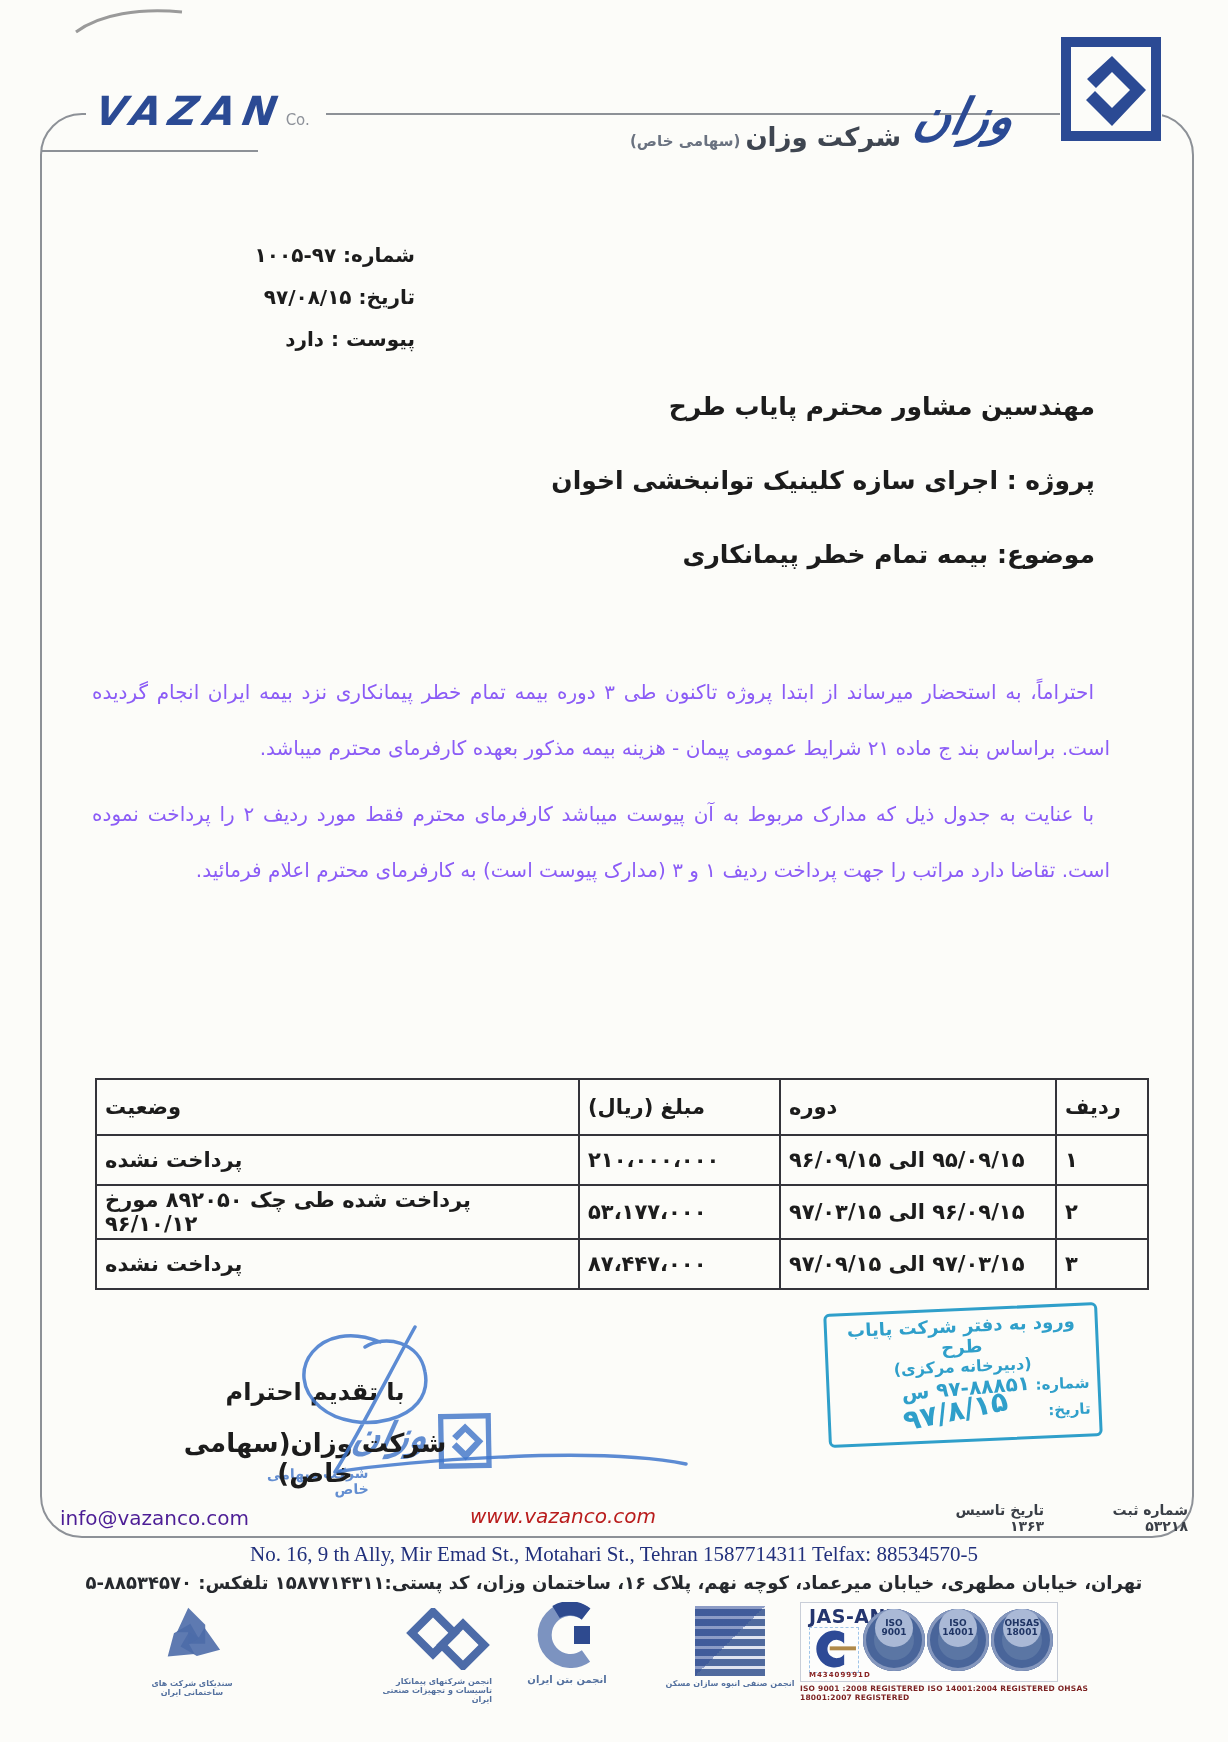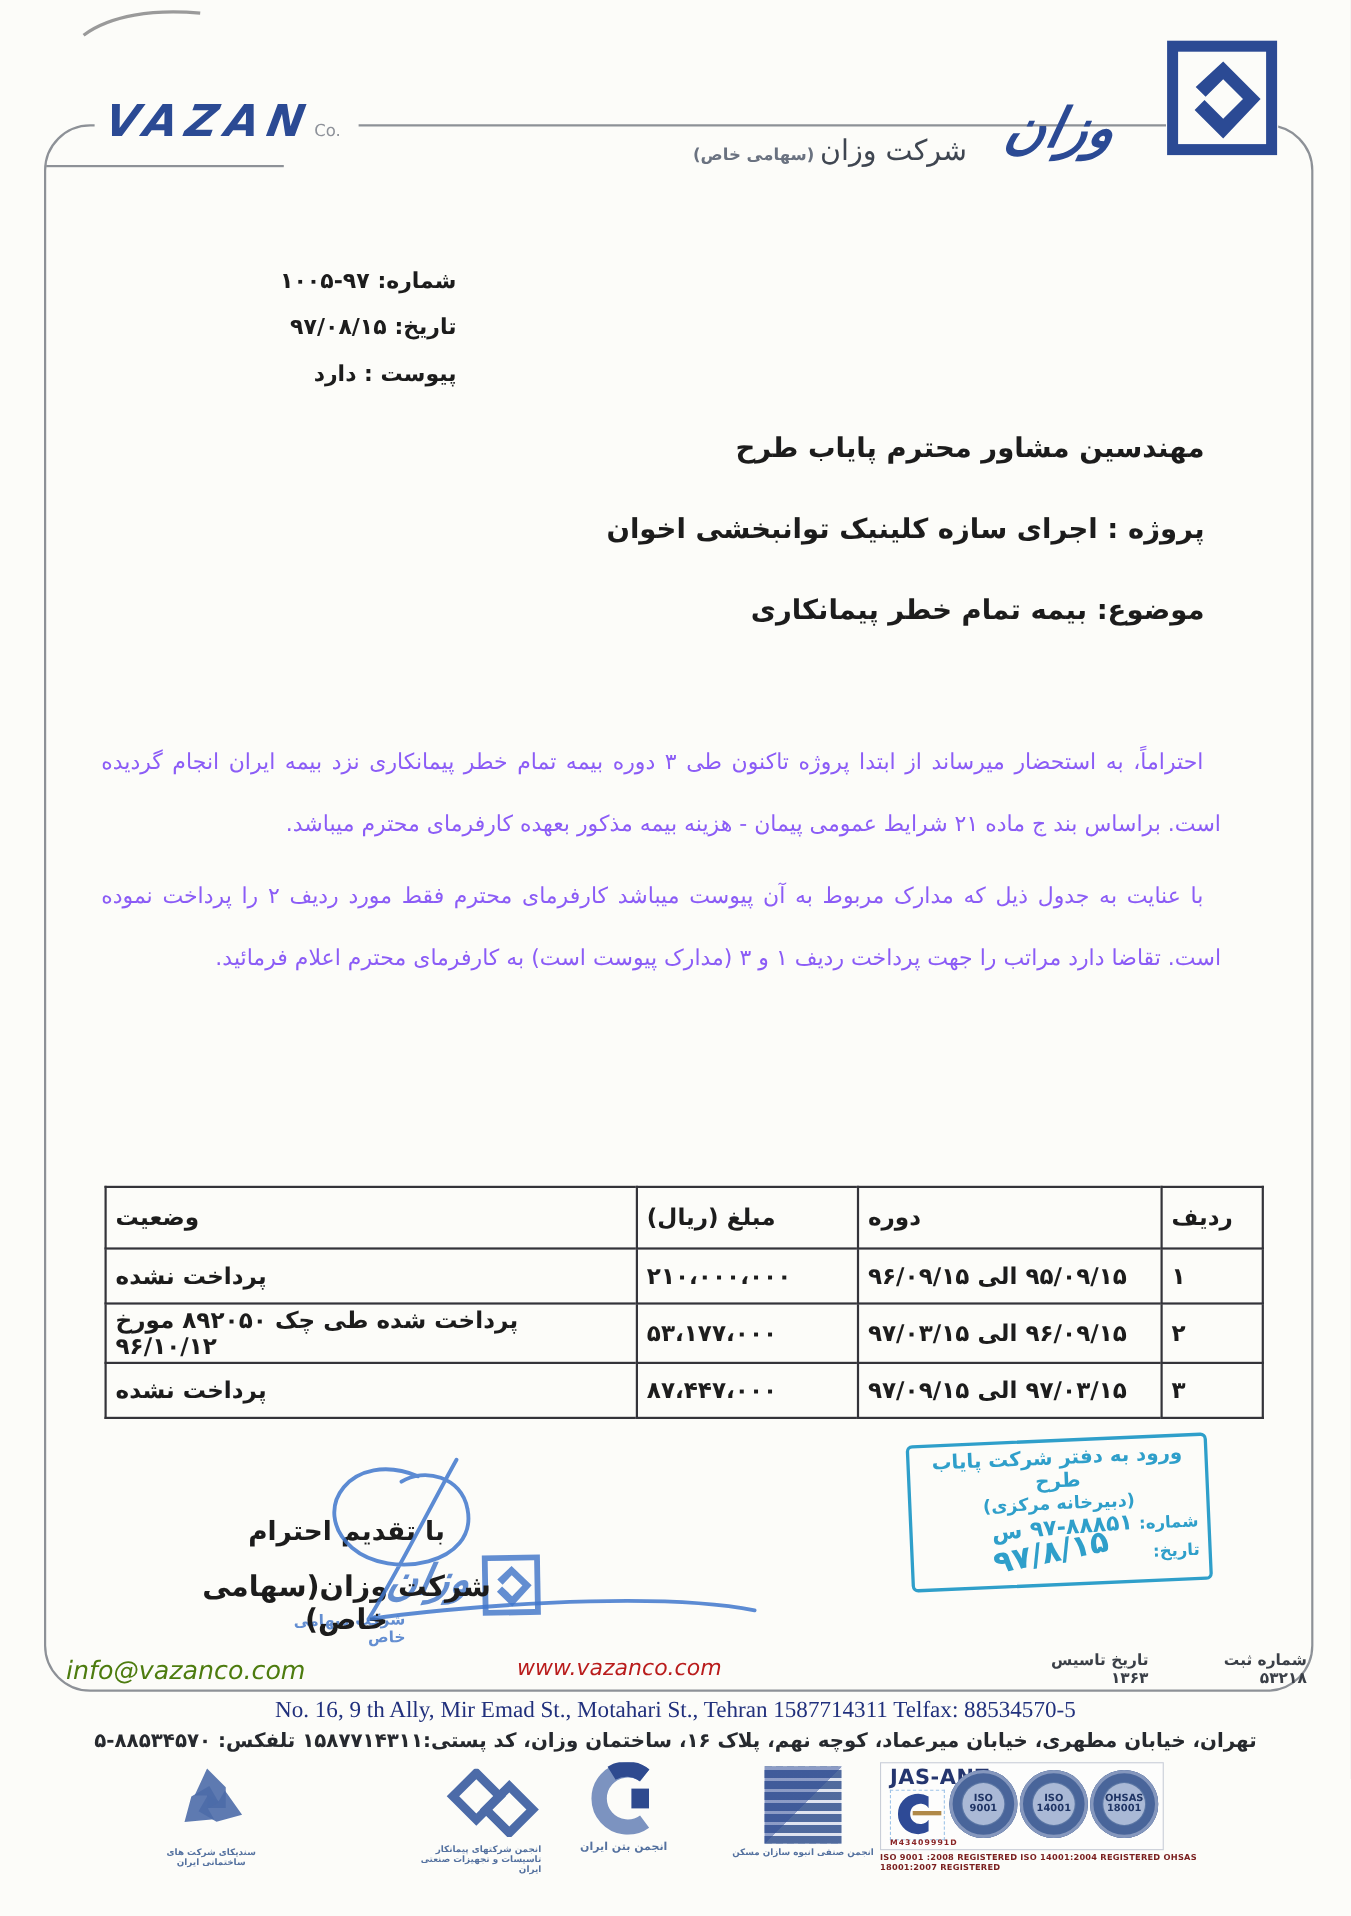--- a/index.html
+++ b/index.html
@@ -12,21 +12,21 @@
   .scan-artifact{position:absolute;left:70px;top:0;}
   
   .vazan-logo{position:absolute;left:86px;top:84px;background:#fcfcf9;padding:4px 16px 8px 10px;z-index:3;}
   .vazan-logo .word{font-size:40px;font-weight:900;font-style:italic;color:#2b4a94;
                     letter-spacing:7px;transform:skewX(-10deg);display:inline-block;}
   .vazan-logo .suffix{font-size:15px;color:#8d9199;margin-left:2px;margin-top:33px;}
   .mark-box{position:absolute;left:1060px;top:36px;z-index:3;background:#fcfcf9;}
   .wordmark-fa{position:absolute;left:915px;top:88px;font-size:50px;font-weight:900;font-style:italic;
                color:#2b4a94;transform:skewX(-12deg);z-index:3;}
   .company-line{position:absolute;left:630px;top:122px;width:300px;direction:rtl;text-align:left;z-index:3;}
-  .company-line .name{font-size:26px;font-weight:400;color:#3f4651;}
+  .company-line .name{font-size:26px;font-weight:700;color:#3f4651;}
   .company-line .type{font-size:15px;color:#6a7280;font-weight:600;}
   
   .meta{position:absolute;right:813px;top:234px;direction:rtl;text-align:right;
         font-size:20px;font-weight:700;line-height:42px;white-space:nowrap;}
   
   .recipient-block{position:absolute;right:133px;top:370px;direction:rtl;text-align:right;
         font-size:25px;font-weight:700;line-height:74px;white-space:nowrap;}
   
   .body-text{position:absolute;left:92px;top:664px;width:1018px;direction:rtl;
         font-size:20px;line-height:56px;text-align:justify;color:#8b5cf6;}
@@ -53,21 +53,21 @@
   .sig-text .s1{font-size:24px;font-weight:700;}
   .sig-text .s2{font-size:26px;font-weight:700;margin-top:22px;}
   .company-stamp{position:absolute;left:238px;top:1408px;width:340px;height:84px;z-index:2;
         color:#3e73c8;opacity:.8;direction:rtl;transform:rotate(-1deg);}
   .company-stamp .wm{position:absolute;right:150px;top:6px;font-size:38px;font-weight:900;
         font-style:italic;transform:skewX(-12deg);}
   .company-stamp .cap{position:absolute;right:210px;top:56px;font-size:14px;font-weight:700;}
   .company-stamp svg{position:absolute;right:86px;top:6px;}
   .sig-stroke{position:absolute;left:170px;top:1312px;z-index:5;pointer-events:none;}
   
-  .f-email{position:absolute;left:60px;top:1506px;font-size:23px;font-style:italic;color:#4d7c0f;}
+  .f-email{position:absolute;left:60px;top:1506px;font-size:20px;color:#4c1d95;}
   .f-web{position:absolute;left:470px;top:1504px;font-size:20px;font-style:italic;color:#b91c1c;}
   .f-reg{position:absolute;left:930px;top:1502px;width:258px;direction:rtl;text-align:right;
         font-size:14px;color:#3a3f47;font-weight:600;display:flex;gap:34px;justify-content:flex-start;}
   .addr-en{position:absolute;left:0;top:1542px;width:1228px;text-align:center;
         font-family:"Liberation Serif",serif;font-size:21px;color:#21307c;}
   .addr-fa{position:absolute;left:0;top:1572px;width:1228px;text-align:center;direction:rtl;
         font-size:18px;font-weight:600;color:#26292e;}
   
   .assoc{position:absolute;text-align:center;}
   .assoc .cap{font-size:8px;color:#54719f;font-weight:600;margin-top:3px;direction:rtl;line-height:9px;}
@@ -78,21 +78,21 @@
           repeating-linear-gradient(90deg,#8ea2c6 0 7px,#ffffff 7px 10px);}
   
   .cert-box{position:absolute;left:800px;top:1602px;width:256px;height:78px;
         border:1px solid #c9ced8;background:#fdfdfc;}
   .jas{position:absolute;left:8px;top:2px;font-size:19px;font-weight:800;color:#24356e;letter-spacing:.5px;}
   .gmark{position:absolute;left:8px;top:24px;width:48px;height:44px;border:1px dashed #9fc4e8;}
   .mcode{position:absolute;left:8px;top:68px;font-size:7px;color:#8a2424;letter-spacing:1px;font-weight:700;}
   .badges{position:absolute;left:62px;top:6px;display:flex;gap:2px;}
   .badge{width:62px;height:62px;border-radius:50%;background:#5b76a4;
         box-shadow:inset 0 0 0 3px #8597bd, inset 0 0 0 11px #49659a;
-        display:flex;align-items:center;justify-content:center;}
+        display:flex;align-items:flex-start;justify-content:center;}
   .badge .inner{width:38px;height:38px;border-radius:50%;background:#aab9d6;
         display:flex;align-items:center;justify-content:center;text-align:center;
         font-size:9px;font-weight:800;color:#1f3464;line-height:9px;}
   .registered{position:absolute;left:800px;top:1684px;width:300px;font-size:7.5px;font-weight:700;
         color:#7a1f1f;letter-spacing:.2px;}
 </style>
 </head>
 <body>
 
 <div class="page">

